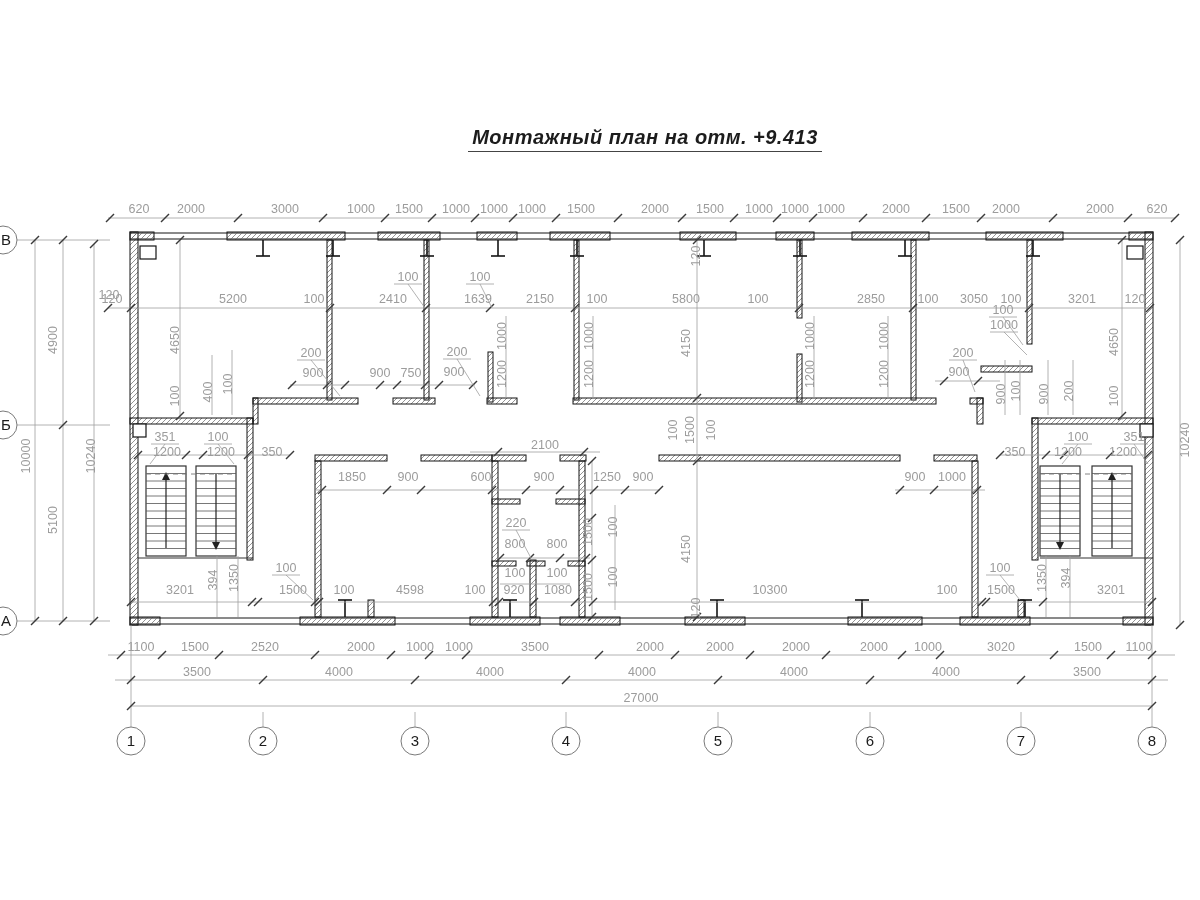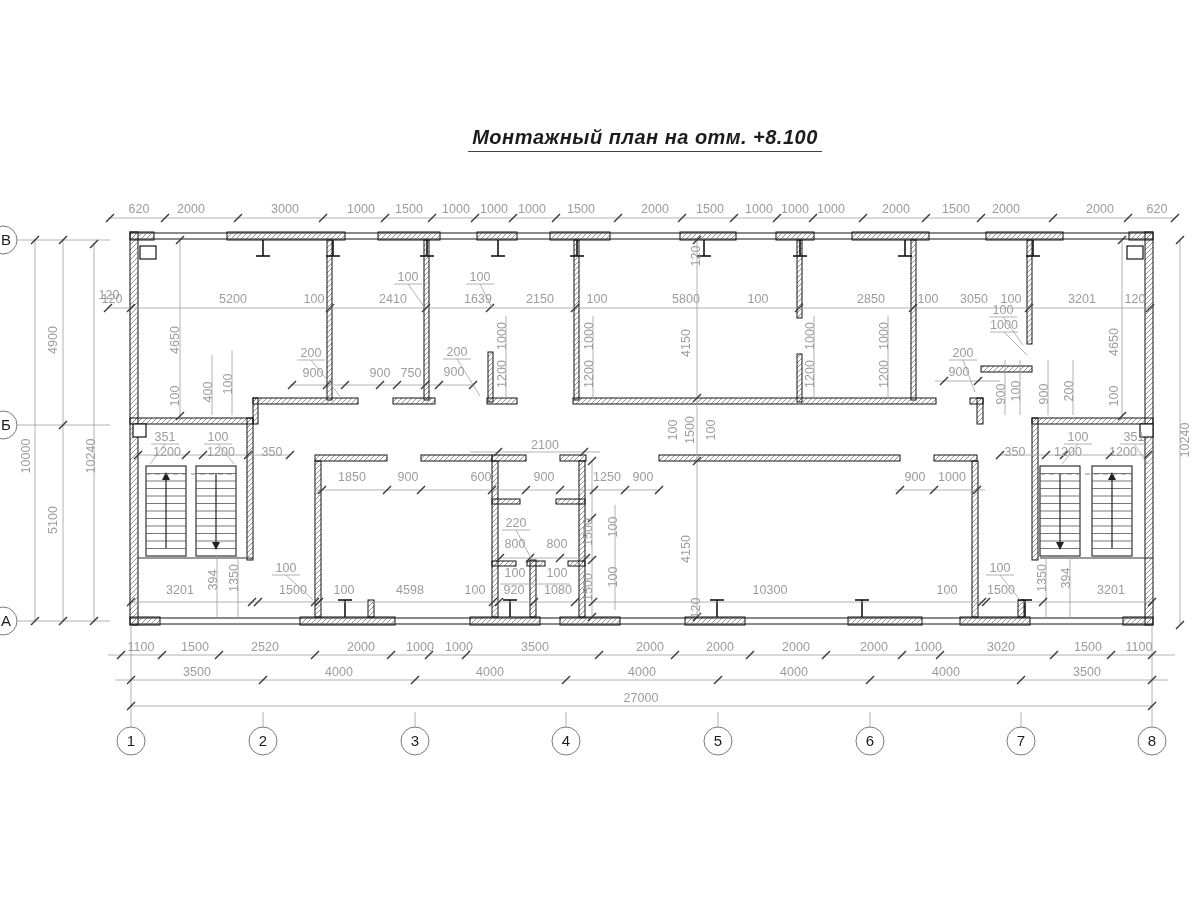--- a/index.html
+++ b/index.html
@@ -23,21 +23,21 @@
   .ah{fill:#222;}
   .dimtxt{fill:#9c9c9c;font-size:12.5px;font-family:"Liberation Sans", sans-serif;}
   .axtxt{fill:#1c1c1c;font-size:15px;font-family:"Liberation Sans", sans-serif;}
   .axc{fill:#ffffff;stroke:#7a7a7a;stroke-width:1;}
 </style>
 </head>
 <body>
 
 <div class="sheet">
   <div class="title">
-    <span>Монтажный план на отм. +8.100</span>
+    <span>Монтажный план на отм. +9.413</span>
   </div>
 
   <svg width="1200" height="900" viewBox="0 0 1200 900">
     <defs>
       <pattern id="hatch" width="5" height="5" patternUnits="userSpaceOnUse">
         <path d="M0,5 L5,0" stroke="#666" stroke-width="0.7"></path>
       </pattern>
     </defs>
 
     <g id="walls">

